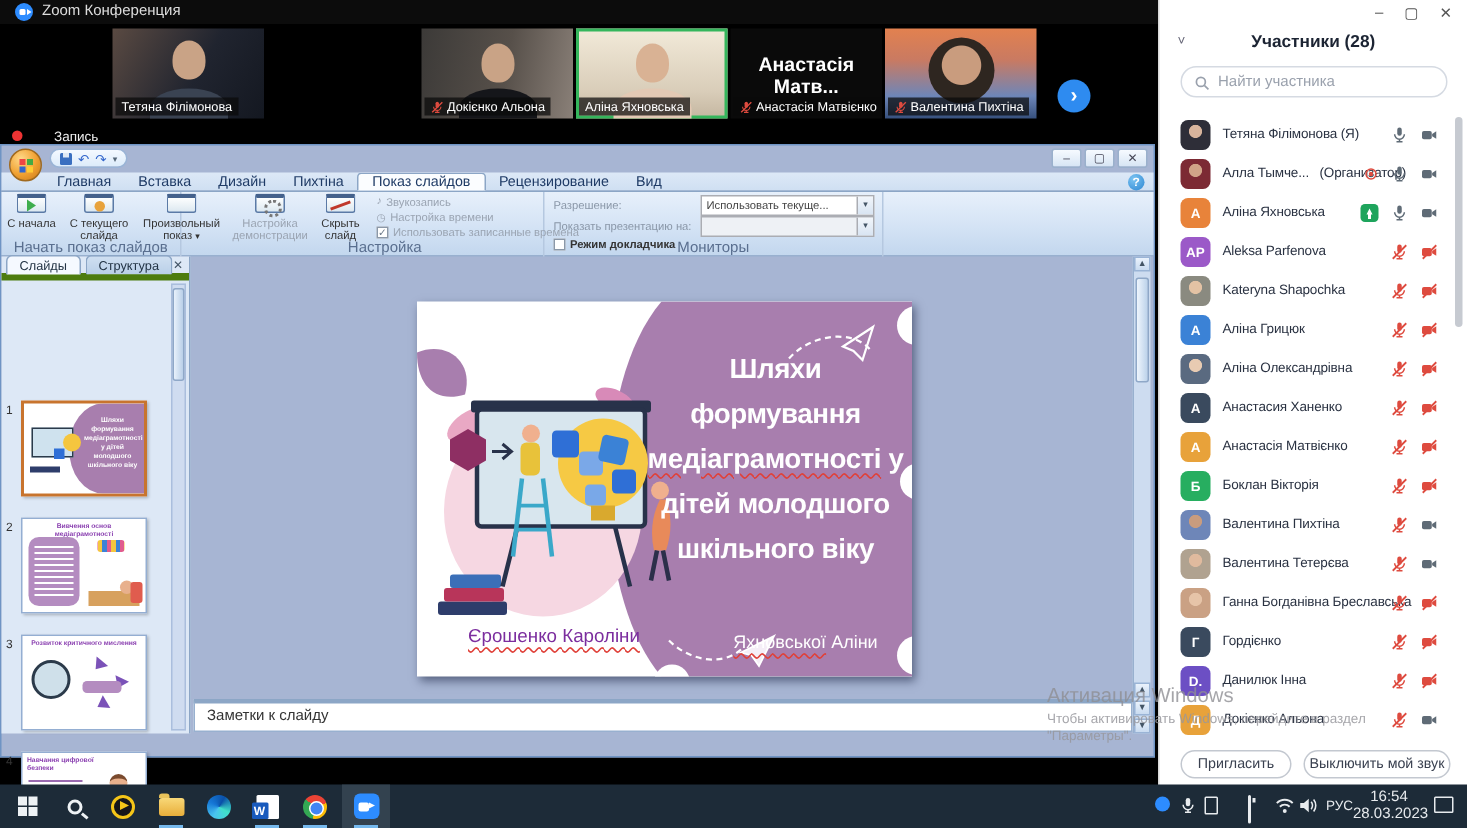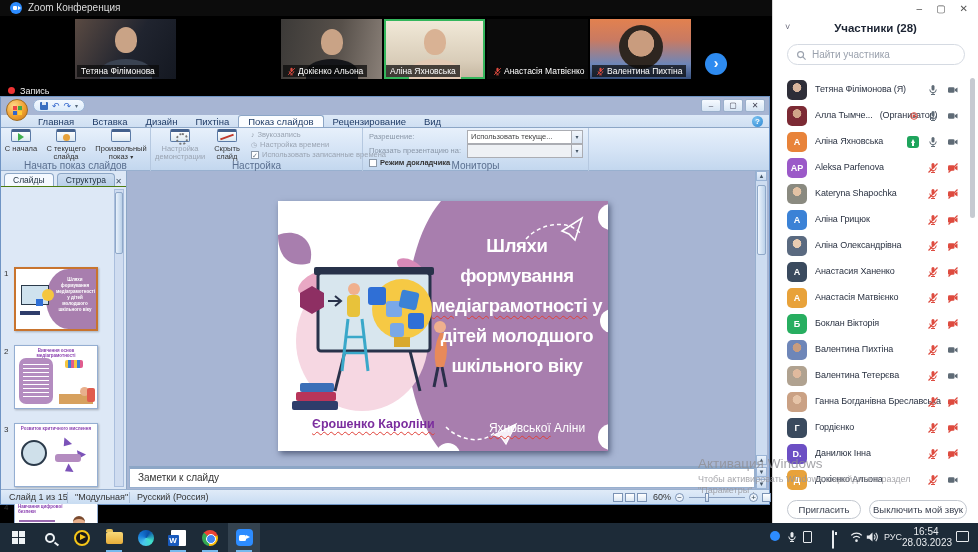--- a/index.html
+++ b/index.html
@@ -30,21 +30,21 @@
 .t3 .head{background:#c9a386}
 .t3 .shoulders{background:#15161a}
 .t4{background:linear-gradient(180deg,#f2ead9 0%,#d9cdb9 70%,#c4b6a0 100%)}
 .t4 .head{background:#d9b294}
 .t4 .shoulders{background:#e3c9b4}
 .t5{background:#0a0a0a}
 .t6{background:linear-gradient(180deg,#e2814f 0%,#c97a62 35%,#6e86b8 75%,#37517e 100%)}
 .t6 .circphoto{position:absolute;left:50%;top:6px;transform:translateX(-50%);width:44px;height:44px;border-radius:50%;background:radial-gradient(circle at 50% 42%,#c99c7e 0 38%,#2e2620 40%);overflow:hidden}
 .mic-red{width:9px;height:9px;color:#de4b3f;flex:0 0 auto}
 .nextbtn{position:absolute;left:705px;top:37px;width:22px;height:22px;border-radius:50%;background:#2e8bf0;color:#fff;font-size:14px;font-weight:bold;text-align:center;line-height:20px}
-.recrow{left:8px;top:85px;height:11px;color:#eee;font-size:9px;display:flex;align-items:center;gap:5px}
+.recrow{left:8px;top:85px;height:11px;color:#eee;font-size:9px;display:flex;align-items:center;gap:21px}
 .recdot{width:7px;height:7px;border-radius:50%;background:#e33}
 
 .ppt{left:0;top:96px;width:770px;height:409px;background:#a7b5d3;border:1px solid #6f94c4}
 .ppt-title{position:absolute;left:0;top:0;right:0;height:18px;background:linear-gradient(#eaf2fc,#d3e3f5 45%,#c5d9f0);border-bottom:1px solid #a9c0dd;color:#3a3a3a;font-size:9.5px;text-align:center;line-height:18px}
 .orb{position:absolute;left:5px;top:2px;width:22px;height:22px;border-radius:50%;background:radial-gradient(circle at 35% 30%,#ffd98a,#f0a030 55%,#c87818);border:1px solid #a06a20;z-index:5}
 .orb::after{content:"";position:absolute;left:6px;top:6px;width:9px;height:9px;background:
  linear-gradient(#e44 0 0) 0 0/4px 4px no-repeat,
  linear-gradient(#4a4 0 0) 5px 0/4px 4px no-repeat,
  linear-gradient(#36c 0 0) 0 5px/4px 4px no-repeat,
  linear-gradient(#fc3 0 0) 5px 5px/4px 4px no-repeat}
@@ -68,42 +68,42 @@
 .scr.gear::after{content:"";position:absolute;left:5px;top:1px;width:8px;height:8px;border:2px dotted #777;border-radius:50%}
 .scr.hide::after{content:"";position:absolute;left:2px;top:4px;width:14px;height:2px;background:#c0392b;transform:rotate(-20deg)}
 .ropt{position:absolute;font-size:7.5px;color:#9aa4b2;display:flex;align-items:center;gap:3px;white-space:nowrap}
 .chk{display:inline-block;width:8px;height:8px;border:1px solid #8b98a8;background:#fff;font-size:7px;line-height:7px;text-align:center;color:#6d7a8a}
 .rsel{position:absolute;height:14px;background:#fff;border:1px solid #abadb3;font-size:7.5px;color:#444;line-height:12px;padding:0 12px 0 3px;white-space:nowrap;overflow:hidden}
 .rsel .da{position:absolute;right:0;top:0;width:11px;height:12px;background:linear-gradient(#f2f6fb,#d8e4f2);border-left:1px solid #abadb3;text-align:center;font-size:6px;line-height:12px;color:#456}
 .rsel.dis{background:#eef1f5;color:#aab}
 .rlab{position:absolute;font-size:7.5px;color:#8a97a8;white-space:nowrap}
 
 .pane{position:absolute;left:0;top:74px;width:126px;bottom:15px;background:#dde8f6;border-right:1px solid #8ca6c6}
-.pane-tabs{position:absolute;left:0;top:0;right:0;height:16px;border-bottom:1px solid #4d7c0f;font-size:8.5px;color:#234;display:flex;align-items:flex-end}
+.pane-tabs{position:absolute;left:0;top:0;right:0;height:16px;border-bottom:5px solid #4d7c0f;font-size:8.5px;color:#234;display:flex;align-items:center}
 .pane-tab{padding:1px 8px;border:1px solid #8ca6c6;border-bottom:none;border-radius:4px 4px 0 0;background:linear-gradient(#cfdff1,#b9cfe8);margin-left:3px;white-space:nowrap}
 .pane-tab.active{background:#f5f9ff}
 .pane-x{margin-left:auto;margin-right:4px;font-size:8px;color:#456}
 .tnum{position:absolute;left:3px;font-size:8px;color:#333}
 .th{position:absolute;left:13px;width:84px;height:64px;background:#fff;border:1px solid #94aed2;box-shadow:1px 1px 2px rgba(0,0,0,.25);overflow:hidden}
 .th.sel{border:2px solid #c8742e}
 .pane-scroll{position:absolute;right:2px;top:18px;width:10px;bottom:2px;background:#cfdcf0;border:1px solid #aabedd}
 .pane-scroll .pthumb{position:absolute;left:0;right:0;top:2px;height:62px;background:linear-gradient(90deg,#e8f1fb,#b9cfe8);border:1px solid #8fa8c8;border-radius:2px}
 .sarr{position:absolute;left:0;right:0;height:10px;background:linear-gradient(#eaf2fc,#c9dbf0);border:1px solid #9ab4d6;font-size:6px;color:#456;text-align:center;line-height:9px}
 
 .thblob{position:absolute;right:0;top:0;width:50px;height:100%;background:#a87eae;border-radius:45% 0 0 45%/50% 0 0 50%}
 .thblob .tt{position:absolute;left:10px;right:2px;top:8px;color:#fff;font-size:4.5px;line-height:6px;text-align:center;font-weight:bold}
 .thhead{position:absolute;left:3px;top:2px;right:3px;font-size:4.5px;line-height:5px;color:#8a3fb0;font-weight:bold;text-align:center}
 .mini-lines{position:absolute;background:repeating-linear-gradient(#fff 0 1.5px,transparent 1.5px 4px)}
 
 .canvas-scroll{position:absolute;right:2px;top:74px;width:12px;bottom:15px;background:#cddcf0;border-left:1px solid #98b0cf}
 .canvas-scroll .cthumb{position:absolute;left:1px;right:1px;top:14px;height:70px;background:linear-gradient(90deg,#eef5fd,#bcd2ea);border:1px solid #8fa8c8;border-radius:2px}
 .slide{position:absolute;left:277px;top:104px;width:330px;height:250px;background:#fff;box-shadow:2px 3px 6px rgba(20,30,60,.55)}
 .slide-title{position:absolute;left:150px;top:30px;width:178px;text-align:center;color:#fff;font-size:18.5px;line-height:30px;font-weight:bold;letter-spacing:-0.3px}
 .sq-wavy{text-decoration:underline wavy #e04038 1px;text-underline-offset:3px}
-.author-l{position:absolute;left:34px;top:216px;font-size:12.5px;font-weight:bold;color:#7b2d9e}
+.author-l{position:absolute;left:34px;top:216px;font-size:12.5px;font-weight:normal;color:#7b2d9e}
 .author-r{position:absolute;left:196px;top:220px;width:126px;text-align:center;font-size:12px;color:#fff}
 .notes{position:absolute;left:128px;right:14px;top:369px;height:22px;background:#fff;border:1px solid #98b0cf;border-top:3px solid #8ca6c6;font-size:10px;color:#333;line-height:18px;padding-left:8px}
 .ppt-status{position:absolute;left:0;right:0;bottom:0;height:15px;background:linear-gradient(#e0ebf8,#c8dcf2);border-top:1px solid #98b0cf;font-size:9px;color:#333}
 .st{position:absolute;top:0;line-height:15px;white-space:nowrap}
 .stsep{position:absolute;top:2px;width:1px;height:11px;background:#a8bcd6}
 .vbtn{position:absolute;top:3px;width:10px;height:9px;border:1px solid #7a92b4;background:linear-gradient(#fff,#dce8f4)}
 .ztrack{position:absolute;top:7px;height:1px;background:#8aa0c0}
 .zthumb{position:absolute;top:3px;width:4px;height:9px;background:linear-gradient(#fdfefe,#c8d8ec);border:1px solid #7a92b4}
 .zpm{position:absolute;top:3px;width:9px;height:9px;border:1px solid #7a92b4;border-radius:50%;background:#eef4fb;text-align:center;line-height:7px;font-size:8px;color:#345}
 
@@ -226,20 +226,21 @@
       </span>
   </div>
   <div class="tile t4 active" style="left:384px">
     <span class="head"></span>
       <span class="shoulders"></span>
     <span class="nameplate">
         <span>Аліна Яхновська</span>
       </span>
   </div>
   <div class="tile t5" style="left:487px">
+    <span class="bigname">Анастасія Матв...</span>
     <span class="nameplate">
       <svg class="mic-red">
           <use href="#i-mic-off"></use>
         </svg>
       <span>Анастасія Матвієнко</span>
       </span>
   </div>
   <div class="tile t6" style="left:590px">
     <span class="circphoto"></span>
     <span class="nameplate">
@@ -277,21 +278,21 @@
     <span class="ptab">Дизайн</span>
     <span class="ptab">Пихтіна</span>
     <span class="ptab active">Показ слайдов</span>
     <span class="ptab">Рецензирование</span>
     <span class="ptab">Вид</span>
   </div>
   <div class="helpbtn">?</div>
 
   <div class="ribbon">
 
-    <div class="rgroup" style="left:0;width:150px">
+    <div class="rgroup" style="left:0;width:120px">
       <div class="rbtn" style="left:2px;width:36px">
         <span class="scr play"></span><br>
         <span>С начала</span>
       </div>
       <div class="rbtn" style="left:40px;width:50px">
         <span class="scr star"></span><br>
         <span>С текущего слайда</span>
       </div>
       <div class="rbtn" style="left:92px;width:56px">
         <span class="scr"></span><br>
@@ -461,36 +462,20 @@
     <div class="cthumb"></div>
     <div class="sarr" style="bottom:24px">▲</div>
     <div class="sarr" style="bottom:12px">▼</div>
     <div class="sarr" style="bottom:0">▼</div>
   </div>
 
   <div class="notes">
     <span>Заметки к слайду</span>
   </div>
 
-  <div class="ppt-status">
-    <span class="st" style="left:8px">Слайд 1 из 15</span>
-    <span class="stsep" style="left:66px"></span>
-    <span class="st" style="left:74px">"Модульная"</span>
-    <span class="stsep" style="left:128px"></span>
-    <span class="st" style="left:136px">Русский (Россия)</span>
-    <span class="vbtn" style="left:612px"></span>
-    <span class="vbtn" style="left:624px"></span>
-    <span class="vbtn" style="left:636px"></span>
-    <span class="st" style="left:652px">60%</span>
-    <span class="zpm" style="left:674px">−</span>
-    <span class="ztrack" style="left:688px;width:56px"></span>
-    <span class="zthumb" style="left:704px"></span>
-    <span class="zpm" style="left:748px">+</span>
-    <span class="vbtn" style="left:761px;width:9px"></span>
-  </div>
 </div>
 
 <div class="abs watermark">
   <div class="w1">Активация Windows</div>
   <div class="w2">Чтобы активировать Windows, перейдите в раздел</div>
   <div class="w2" style="margin-top:1px">"Параметры".</div>
 </div>
 
 <div class="abs panel">
   <div class="pwin">

